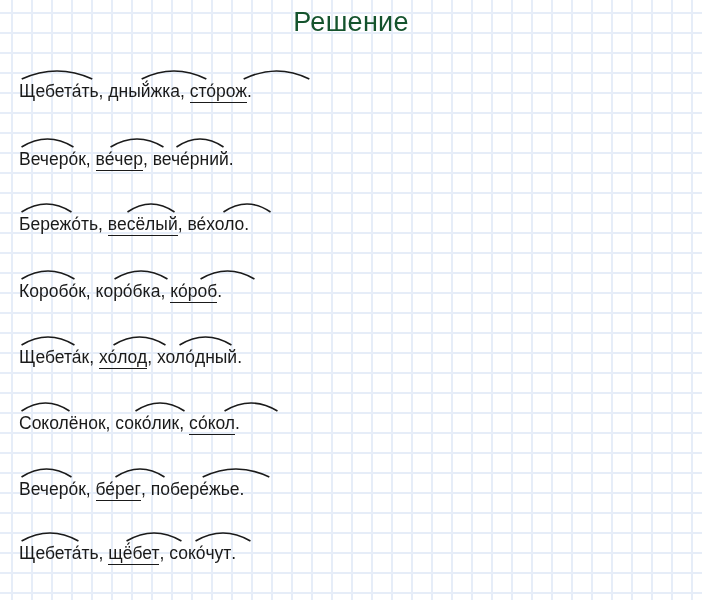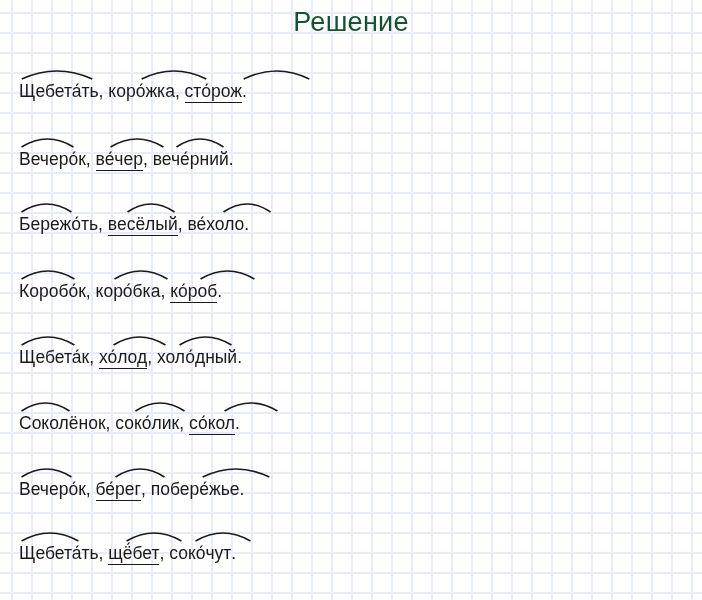--- a/index.html
+++ b/index.html
@@ -86,21 +86,21 @@
       <div class="arc" style="left: 122px; width: 66px;">
         <svg viewBox="0 0 100 14" preserveAspectRatio="none">
           <path d="M1 13 Q50 -3 99 13" fill="none" stroke="#1a1a1a" stroke-width="1.6" vector-effect="non-scaling-stroke"></path>
         </svg>
       </div>
       <div class="arc" style="left: 224px; width: 67px;">
         <svg viewBox="0 0 100 14" preserveAspectRatio="none">
           <path d="M1 13 Q50 -3 99 13" fill="none" stroke="#1a1a1a" stroke-width="1.6" vector-effect="non-scaling-stroke"></path>
         </svg>
       </div>
-      <div class="line"><span class="word">Щебета́ть</span><span class="sep">, </span><span class="word">коро́жка</span><span class="sep">, </span><span class="word ul">сто́рож</span><span class="sep">.</span></div>
+      <div class="line"><span class="word">Щебета́ть</span><span class="sep">, </span><span class="word">дный́жка</span><span class="sep">, </span><span class="word ul">сто́рож</span><span class="sep">.</span></div>
     </div>
     <div class="row" style="top: 134px;">
       <div class="arc" style="left: 2px; width: 53px;">
         <svg viewBox="0 0 100 14" preserveAspectRatio="none">
           <path d="M1 13 Q50 -3 99 13" fill="none" stroke="#1a1a1a" stroke-width="1.6" vector-effect="non-scaling-stroke"></path>
         </svg>
       </div>
       <div class="arc" style="left: 91px; width: 54px;">
         <svg viewBox="0 0 100 14" preserveAspectRatio="none">
           <path d="M1 13 Q50 -3 99 13" fill="none" stroke="#1a1a1a" stroke-width="1.6" vector-effect="non-scaling-stroke"></path>

